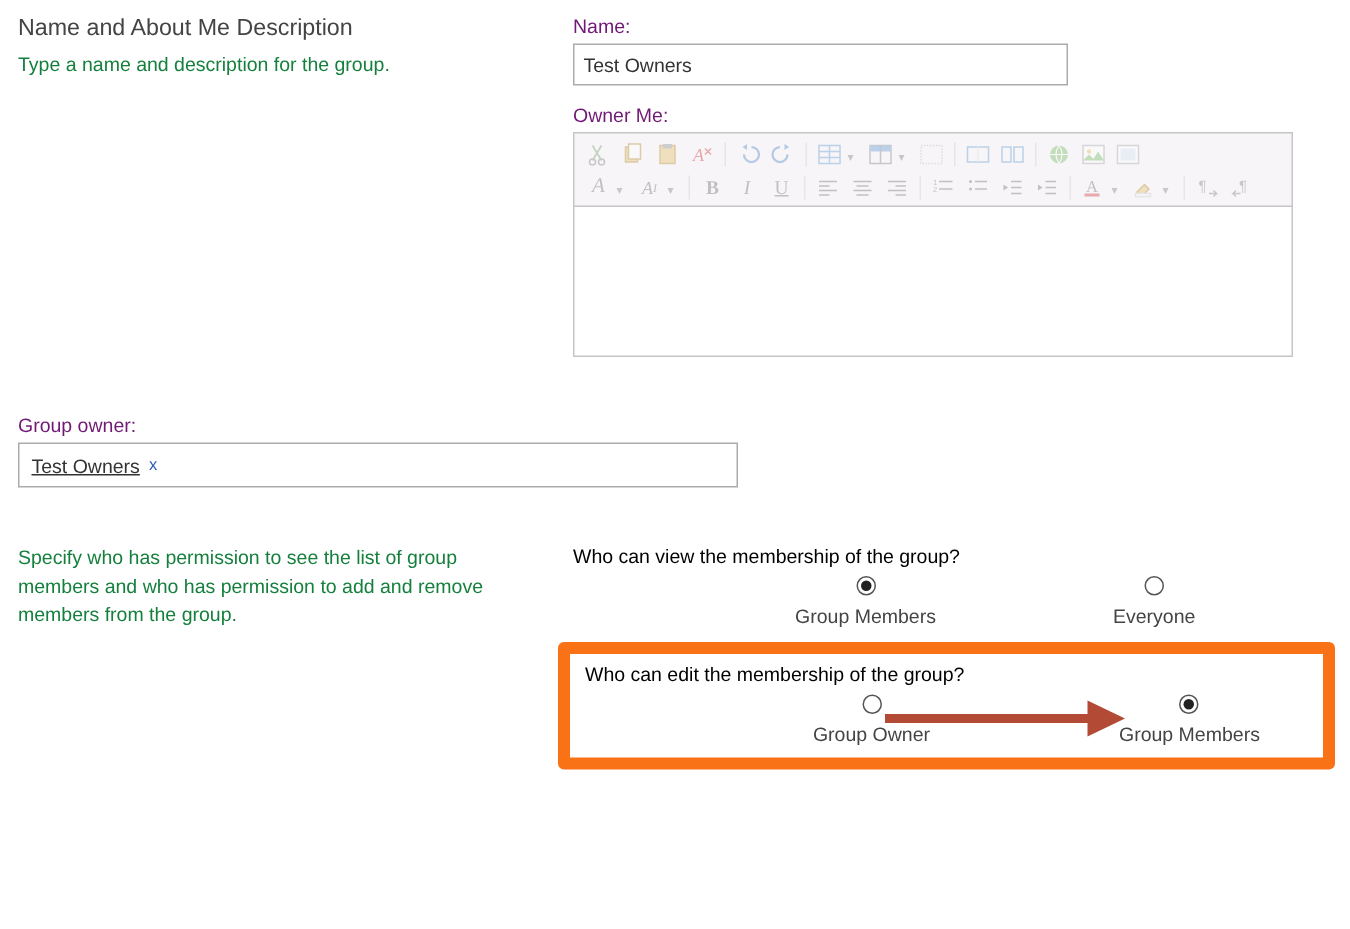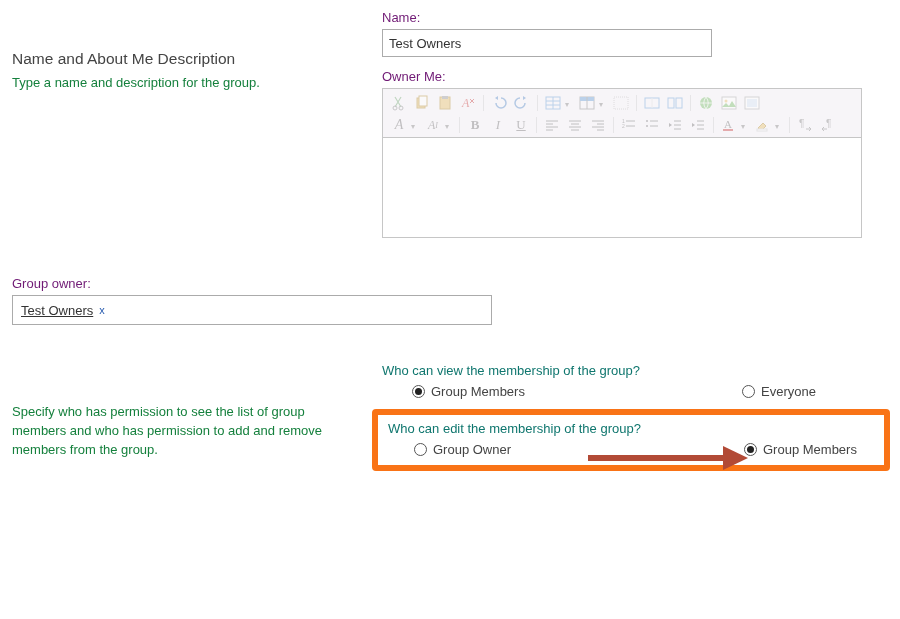--- a/index.html
+++ b/index.html
@@ -11,21 +11,20 @@
       width: 900px;
       padding: 10px 12px;
     }
     .section {
       display: flex;
       margin-bottom: 38px;
     }
     .left-col {
       width: 370px;
       padding-right: 20px;
-      margin-top: 40px;
     }
     .right-col {
       flex: 1;
     }
     .section-title {
       font-size: 15.5px;
       color: #444;
       font-weight: 400;
       margin-bottom: 6px;
     }
@@ -103,55 +102,56 @@
       color: #333;
     }
     .owner-x {
       color: #2a5db0;
       font-size: 11px;
       cursor: pointer;
       margin-left: 2px;
     }
     .question {
       font-size: 13px;
-      color: #0f766e;
+      color: #000000;
       margin-bottom: 6px;
     }
     .radio-row {
       display: flex;
       padding-left: 30px;
       margin-bottom: 10px;
     }
     .radio-opt {
       display: flex;
       align-items: center;
       gap: 6px;
       font-size: 13px;
       color: #444;
+      flex-direction: column;
     }
     .radio-opt.first { width: 330px; }
     .radio {
       width: 13px;
       height: 13px;
       border-radius: 50%;
       border: 1.5px solid #555;
       display: inline-flex;
       align-items: center;
       justify-content: center;
       background: #fff;
     }
     .radio.checked::after {
       content: "";
       width: 7px;
       height: 7px;
       border-radius: 50%;
       background: #222;
     }
     .highlight-box {
-      border: 6px solid #f97316;
+      border: 8px solid #f97316;
       border-radius: 4px;
       padding: 6px 14px 8px 6px;
       margin-left: -10px;
       margin-right: -2px;
       position: relative;
     }
     .arrow {
       position: absolute;
       top: 28px;
       left: 210px;

